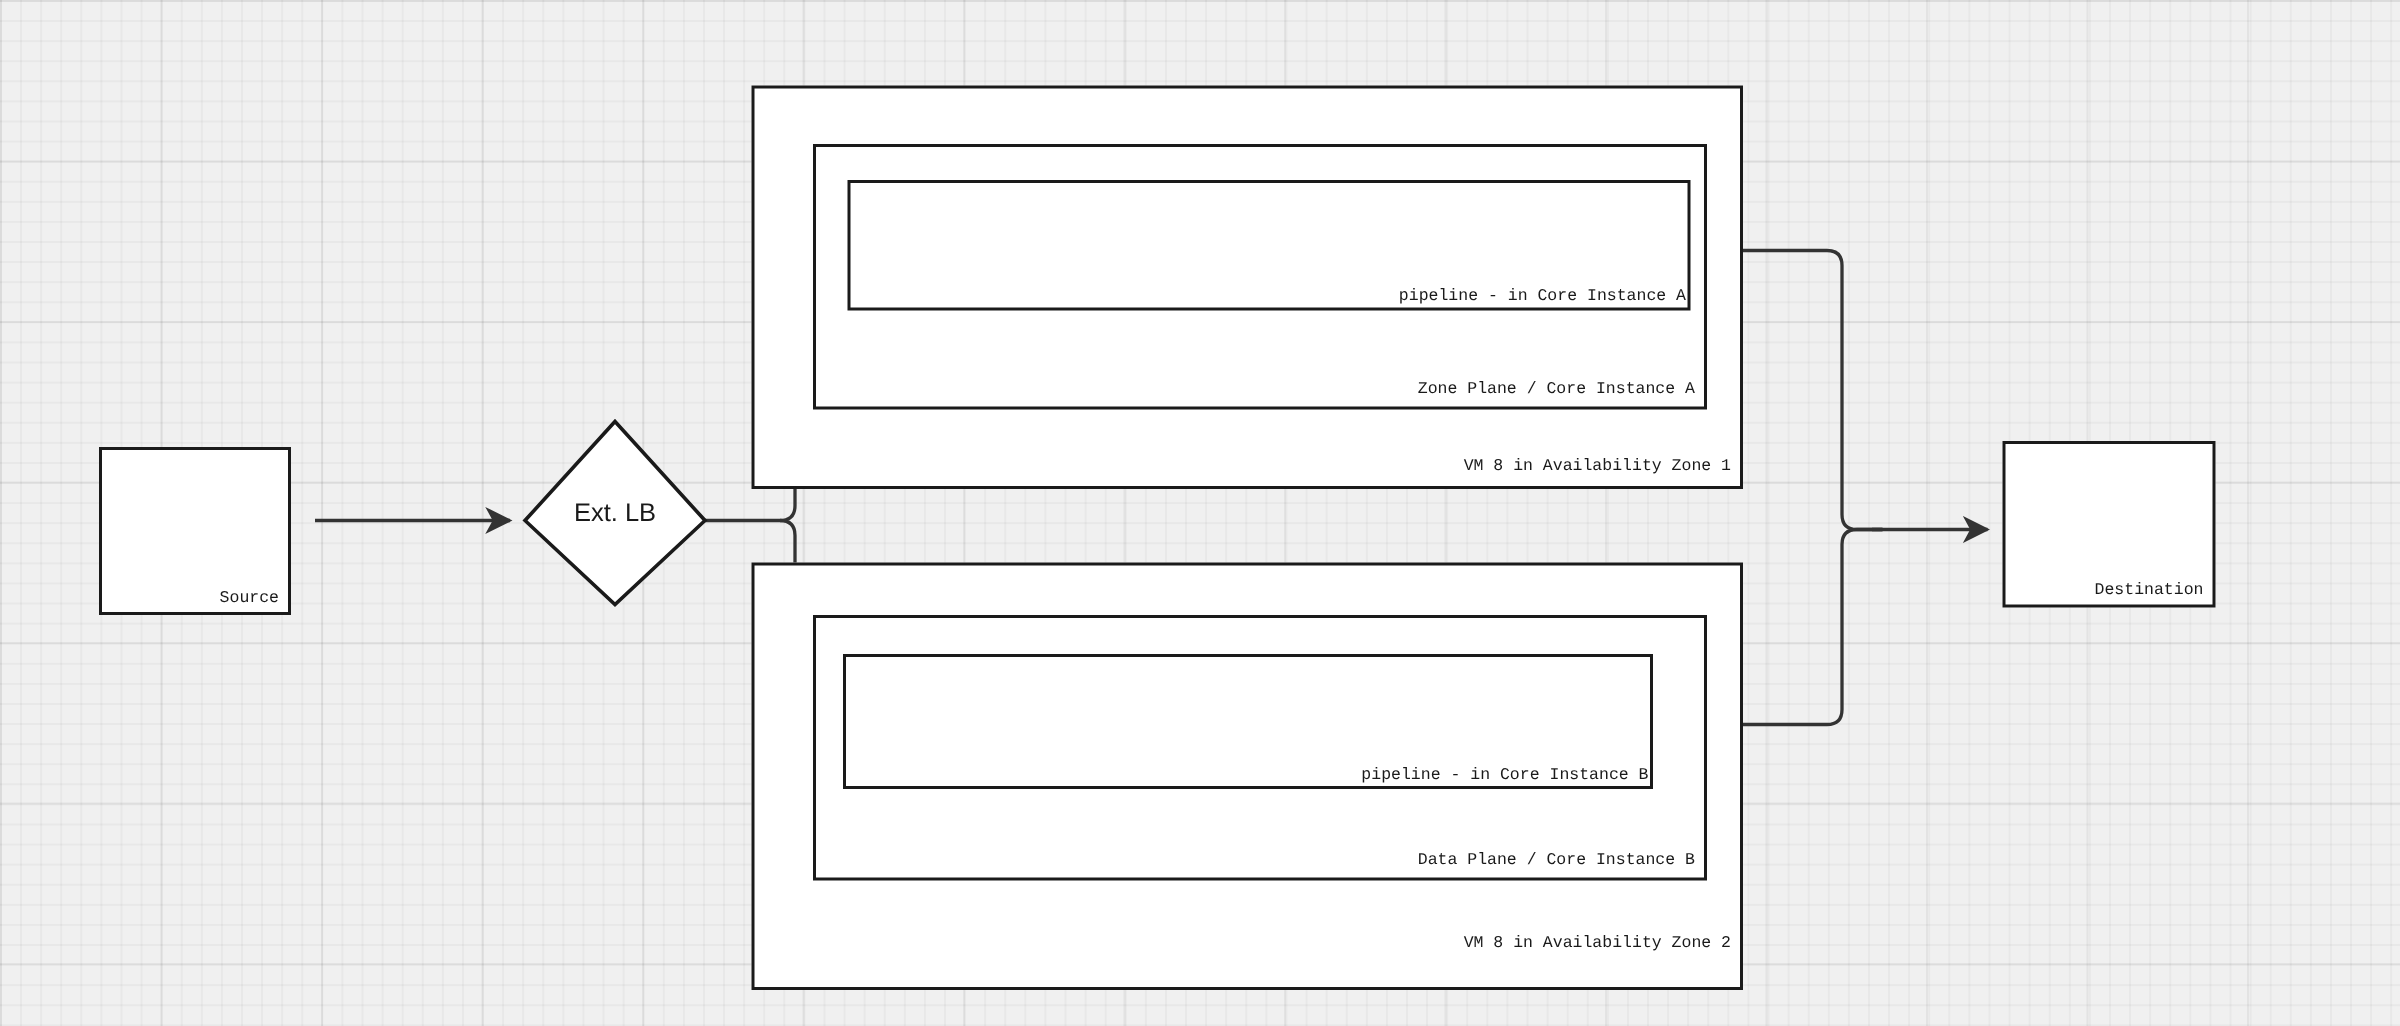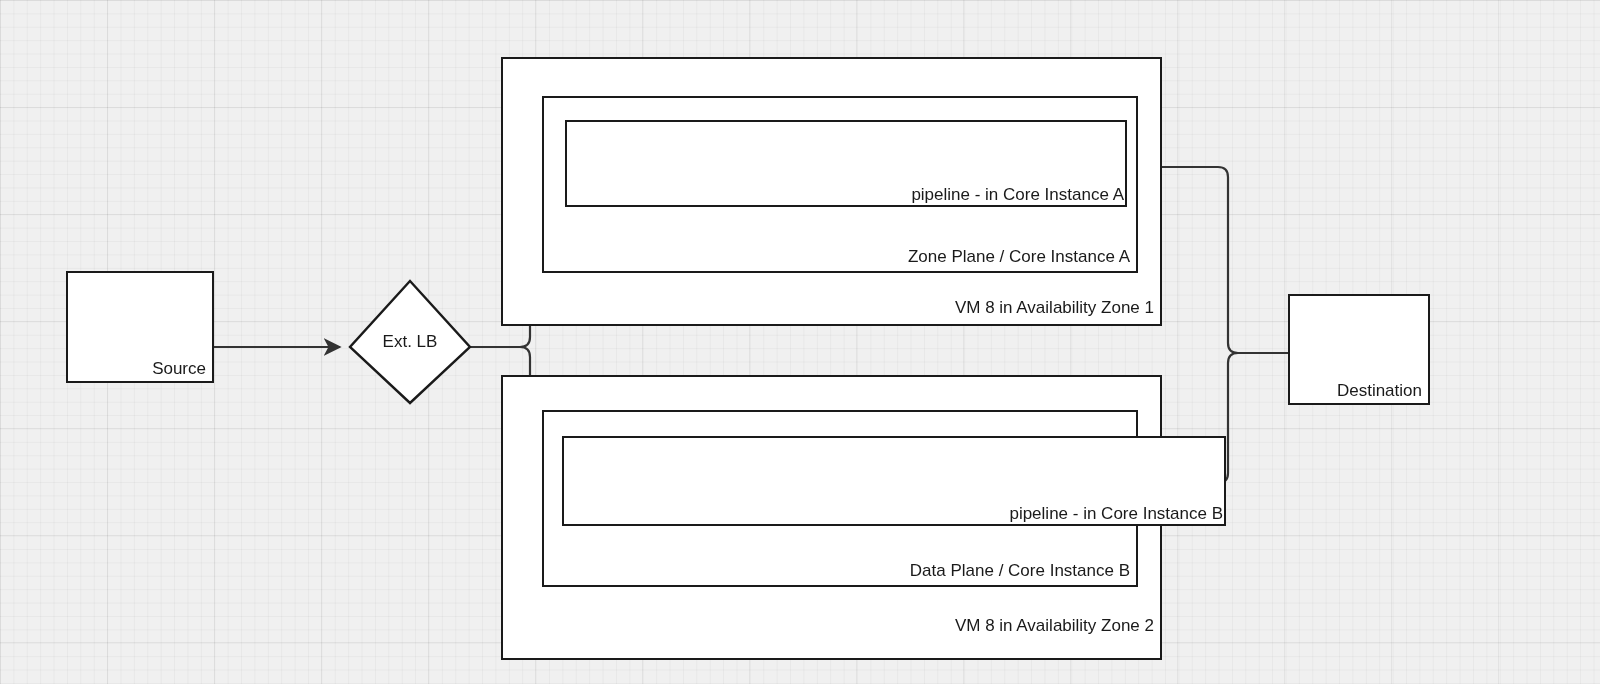--- a/index.html
+++ b/index.html
@@ -36,22 +36,22 @@
   .node {
     position: absolute;
     box-sizing: border-box;
     background: #ffffff;
     border: 2px solid #1a1a1a;
   }
   .node-label {
     position: absolute;
     right: 6px;
     bottom: 2px;
-    font-family: Liberation Sans, sans-serif;
-    font-size: 17px;
+    font-family: Liberation Mono, monospace;
+    font-size: 11px;
     color: #1a1a1a;
     white-space: nowrap;
     line-height: 1.2;
   }
   .diamond-wrap {
     position: absolute;
   }
   .diamond-label {
     position: absolute;
     left: 0;
@@ -90,21 +90,21 @@
 
     <path d="M 1127 167 L 1218 167 Q 1228 167 1228 177 L 1228 343 Q 1228 353 1238 353 L 1255 353" fill="none" stroke="#333333" stroke-width="2.2"></path>
 
     <path d="M 1122 483 L 1218 483 Q 1228 483 1228 473 L 1228 363 Q 1228 353 1238 353 L 1255 353" fill="none" stroke="#333333" stroke-width="2.2"></path>
 
     <path d="M 1248 353 L 1325 353" fill="none" stroke="#333333" stroke-width="2.2" marker-end="url(#arrow)"></path>
 
     <polygon points="410,281 470,347 410,403 350,347" fill="#ffffff" stroke="#1a1a1a" stroke-width="2.4"></polygon>
   </svg>
 
-  <div class="node" style="left:66px; top:271px; width:148px; height:112px;">
+  <div class="node" style="left:66px; top:298px; width:128px; height:112px;">
     <span class="node-label">Source</span>
   </div>
 
   <div class="diamond-wrap" style="left:350px; top:281px; width:120px; height:122px;">
     <span class="diamond-label">Ext. LB</span>
   </div>
 
   <div class="node" style="left:501px; top:57px; width:661px; height:269px;">
     <span class="node-label" style="bottom:6px;">VM 8 in Availability Zone 1</span>
   </div>
@@ -118,21 +118,21 @@
   </div>
 
   <div class="node" style="left:501px; top:375px; width:661px; height:285px;">
     <span class="node-label" style="bottom:22px;">VM 8 in Availability Zone 2</span>
   </div>
 
   <div class="node" style="left:542px; top:410px; width:596px; height:177px;">
     <span class="node-label" style="bottom:4px;text-align:center;">Data Plane / Core Instance B</span>
   </div>
 
-  <div class="node" style="left:562px; top:436px; width:664px; height:90px;">
+  <div class="node" style="left:562px; top:436px; width:540px; height:90px;">
     <span class="node-label" style="bottom:0px; right:1px;">pipeline - in Core Instance B</span>
   </div>
 
-  <div class="node" style="left:1288px; top:294px; width:142px; height:111px;">
+  <div class="node" style="left:1335px; top:294px; width:142px; height:111px;">
     <span class="node-label">Destination</span>
   </div>
 
 </div>
 
 </body></html>

